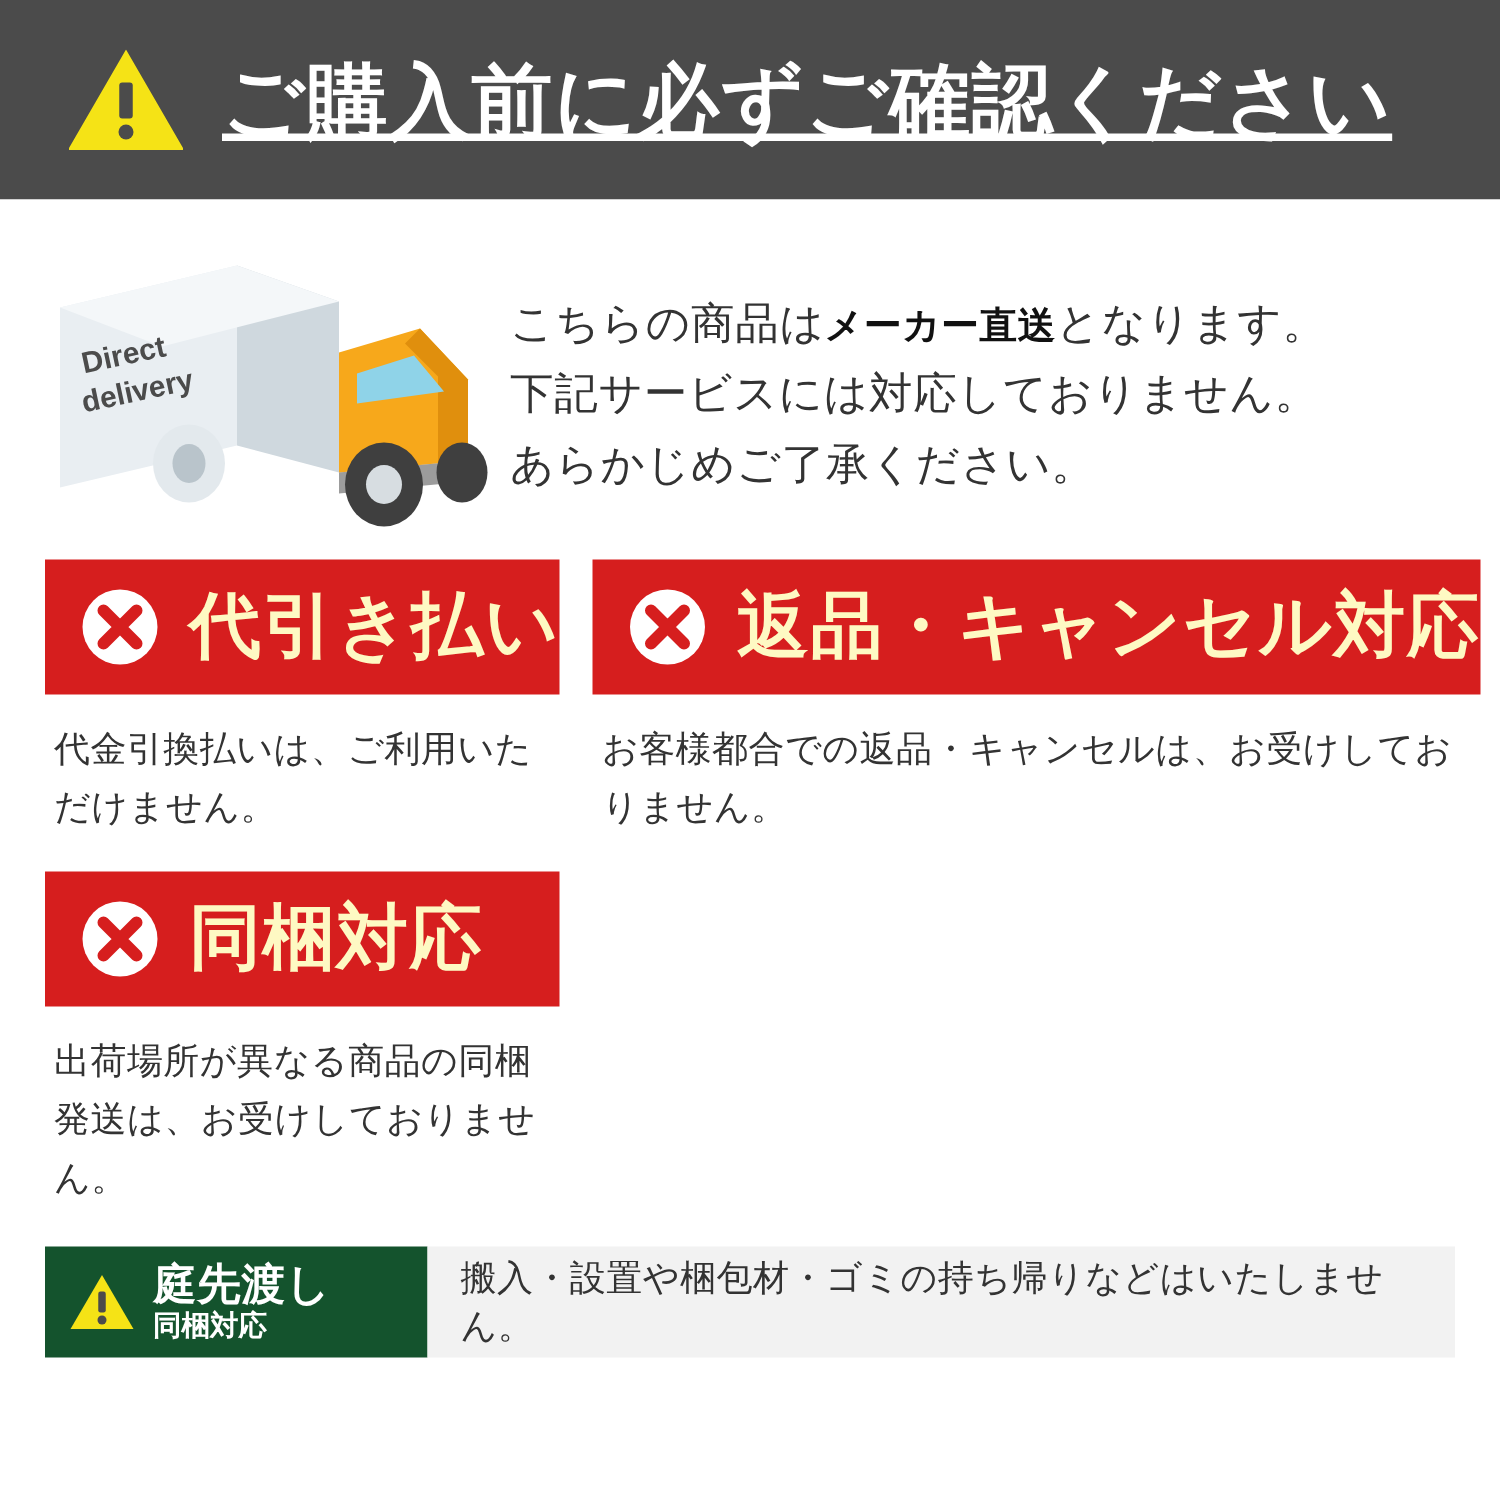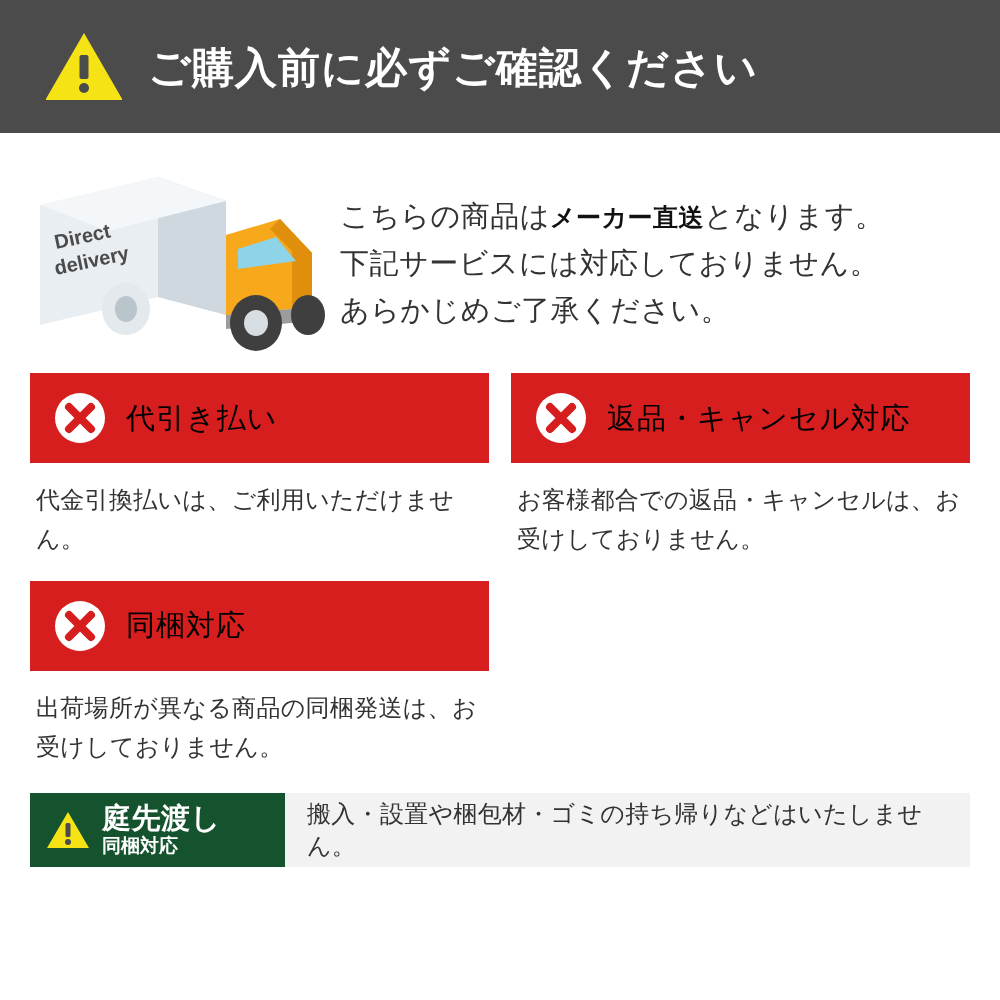--- a/index.html
+++ b/index.html
@@ -27,26 +27,27 @@
   }
   .warn-tri {
     position: relative;
     width: 76px; height: 68px;
     flex: 0 0 auto;
     margin-right: 26px;
   }
   .warn-tri svg { display: block; }
   .header-title {
     color: #ffffff;
-    font-size: 42px;
+    font-size: 54px;
     font-weight: bold;
     letter-spacing: 1px;
     white-space: nowrap;
     line-height: 1;
     margin-top: 2px;
+    text-decoration: underline;
   }
 
   
   .body {
     position: absolute;
     left: 0; top: 133px;
     width: 1000px; height: 867px;
     background: #ffffff;
     padding: 0 30px;
   }
@@ -95,23 +96,23 @@
     align-items: center;
     padding-left: 24px;
   }
   .xmark {
     width: 52px; height: 52px;
     flex: 0 0 auto;
     margin-right: 20px;
   }
   .xmark svg { display: block; }
   .card-title {
-    color: #000000;
-    font-size: 29px;
-    font-weight: normal;
+    color: #fef9c3;
+    font-size: 48px;
+    font-weight: bold;
     letter-spacing: 1px;
     white-space: nowrap;
     line-height: 1;
   }
   .card-body {
     padding: 18px 6px 4px 6px;
     color: #333333;
     font-size: 24px;
     line-height: 1.62;
     letter-spacing: 0.3px;

